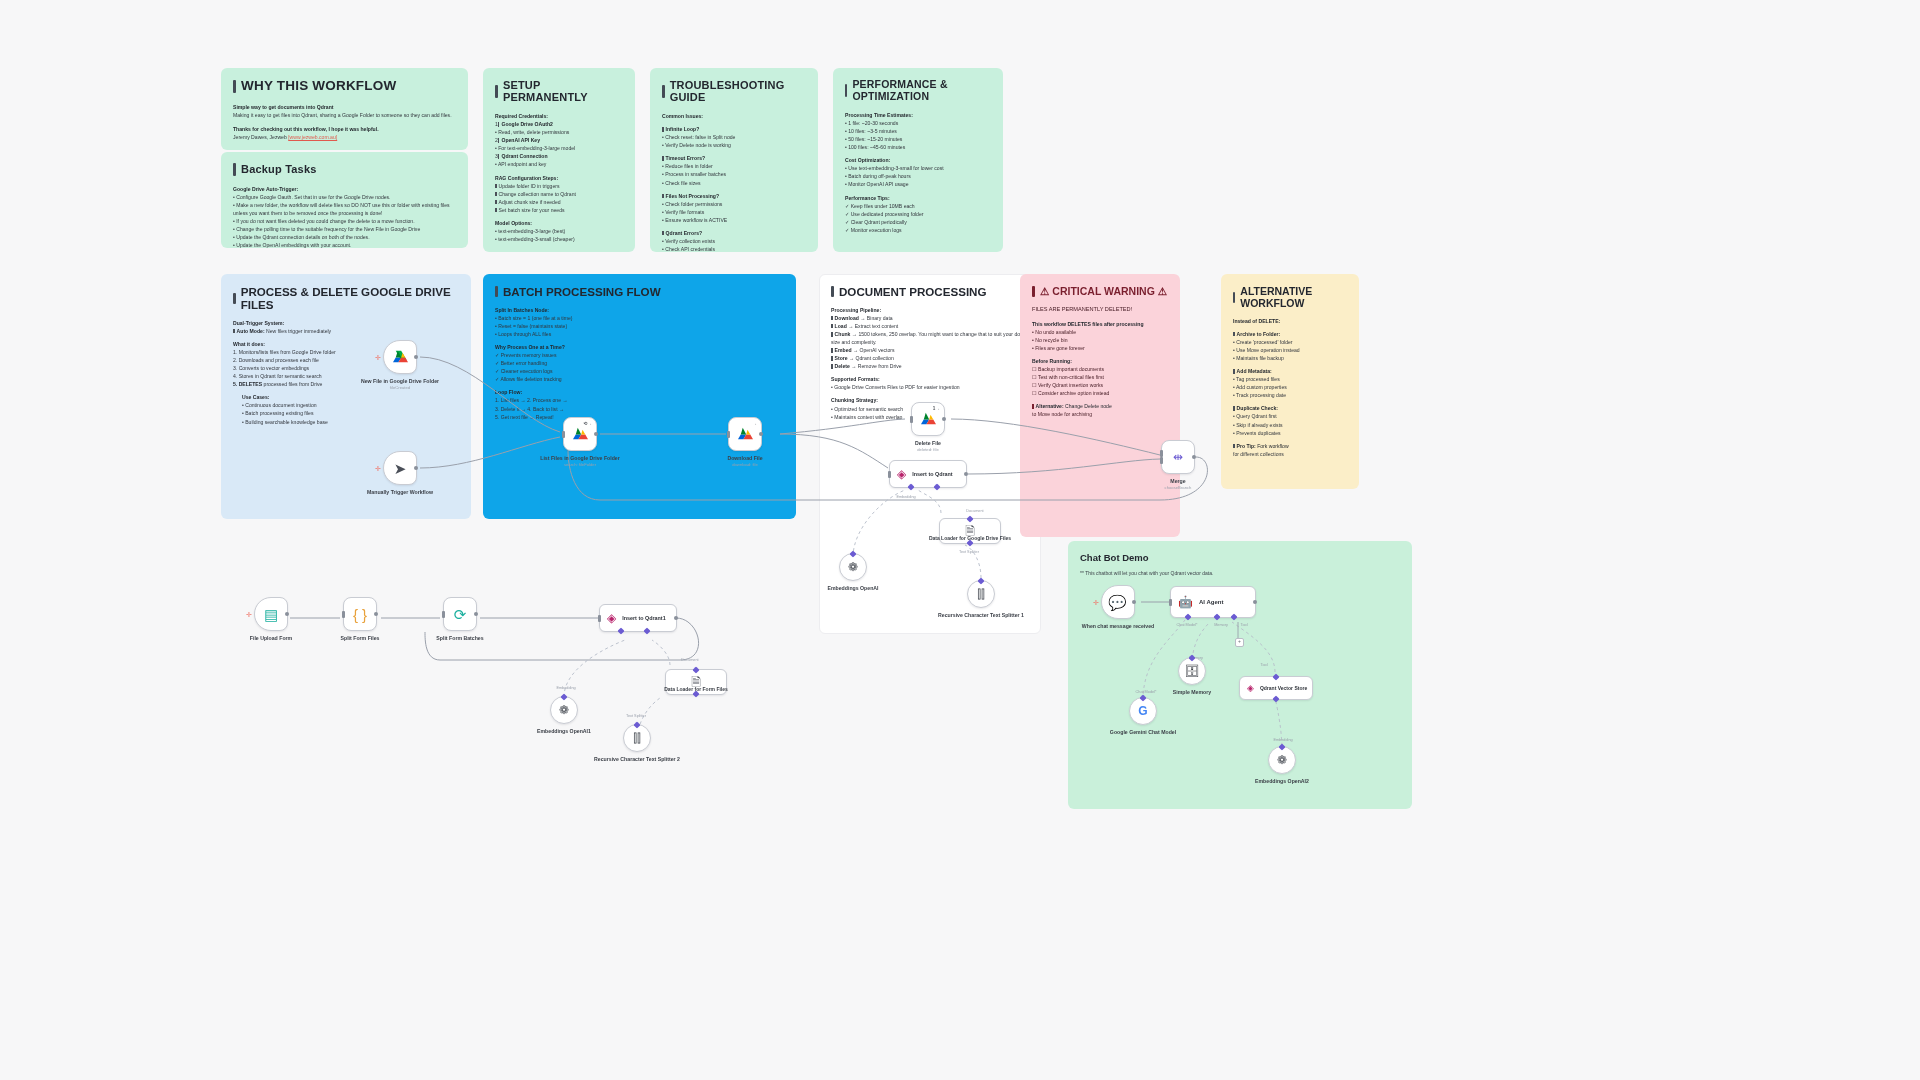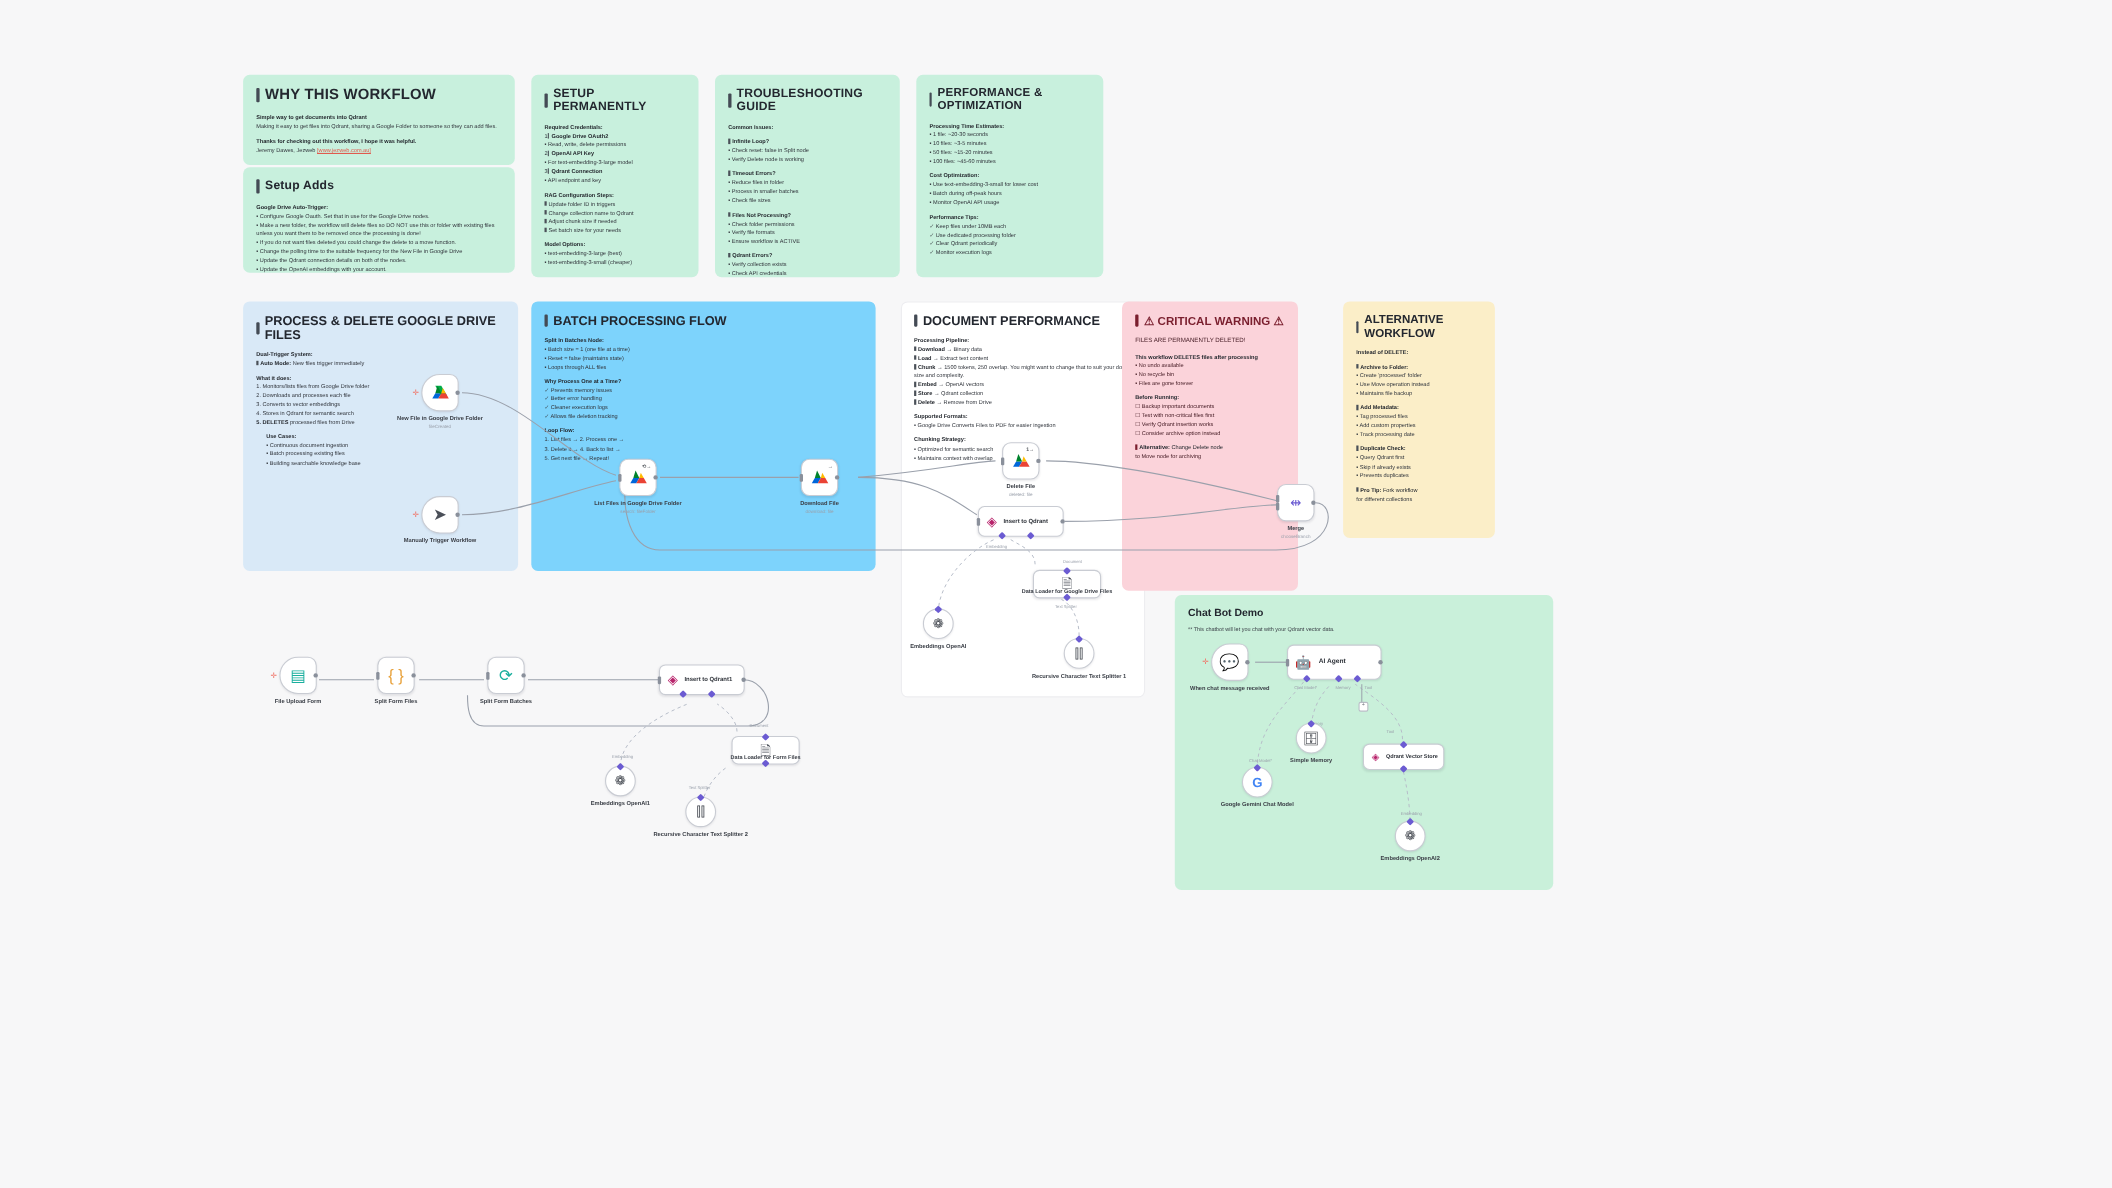--- a/index.html
+++ b/index.html
@@ -7,21 +7,21 @@
     width:1920px;height:1080px;
     background:#f7f7f8;
     font-family:"Liberation Sans", sans-serif;
     overflow:hidden;
     position:relative;
   }
   .canvas{position:absolute;inset:0;}
   .sticky{position:absolute;border-radius:6px;box-sizing:border-box;overflow:hidden;}
   .sticky-green{background:#c8f0dd;}
   .sticky-blue{background:#d9e9f7;}
-  .sticky-purple{background:#7dd3fc;}
+  .sticky-purple{background:#0ea5e9;}
   .sticky-pink{background:#fbd3da;}
   .sticky-cream{background:#fbeec8;}
   .sticky-mint{background:#c9f0da;}
   .s-title{
     font-size:13.5px;font-weight:700;color:#23272f;letter-spacing:.2px;
     display:flex;align-items:center;gap:5px;margin:0 0 9px 0;line-height:1.1;
   }
   .s-title .bar{display:inline-block;width:3px;height:13px;background:#444b55;border-radius:1px;}
   .s-body{font-size:5.1px;line-height:1.58;color:#32363d;}
   .s-body .b{font-weight:700;color:#24282e;}
@@ -83,21 +83,21 @@
       <span class="row">Making it easy to get files into Qdrant, sharing a Google Folder to someone so they can add files.</span>
       <span class="row" style="height:6px">&nbsp;</span>
       <span class="row b">Thanks for checking out this workflow, I hope it was helpful.</span>
       <span class="row"><span>Jeremy Dawes, Jezweb </span><span class="lnk">[www.jezweb.com.au]</span></span>
     </div>
   </div>
 
   <div class="sticky sticky-green pad" style="left:221px;top:152px;width:247px;height:96px;">
     <div class="s-title" style="font-size:11px">
       <span class="bar"></span>
-      <span>Setup Adds</span>
+      <span>Backup Tasks</span>
     </div>
     <div class="s-body">
       <span class="row b">Google Drive Auto-Trigger:</span>
       <span class="row">• Configure Google Oauth. Set that in use for the Google Drive nodes.</span>
       <span class="row">• Make a new folder, the workflow will delete files so DO NOT use this or folder with existing files</span>
       <span class="row">unless you want them to be removed once the processing is done!</span>
       <span class="row">• If you do not want files deleted you could change the delete to a move function.</span>
       <span class="row">• Change the polling time to the suitable frequency for the New File in Google Drive</span>
       <span class="row">• Update the Qdrant connection details on both of the nodes.</span>
       <span class="row">• Update the OpenAI embeddings with your account.</span>
@@ -217,21 +217,21 @@
       <span class="row">3. Delete it → 4. Back to list →</span>
       <span class="row">5. Get next file → Repeat!</span>
     </div>
   </div>
 
   <div class="sticky" style="left:819px;top:274px;width:222px;height:360px;background:#ffffff;border:1px solid #ededf0;"></div>
 
   <div class="sticky pad" style="left:819px;top:274px;width:222px;height:230px;background:transparent;">
     <div class="sec-title">
       <span class="bar"></span>
-      <span>DOCUMENT PERFORMANCE</span>
+      <span>DOCUMENT PROCESSING</span>
     </div>
     <div class="s-body" style="width:215px">
       <span class="row b">Processing Pipeline:</span>
       <span class="row"><span class="pipe"></span><span class="b">Download</span><span> → Binary data</span></span>
       <span class="row"><span class="pipe"></span><span class="b">Load</span><span> → Extract text content</span></span>
       <span class="row"><span class="pipe"></span><span class="b">Chunk</span><span> → 1500 tokens, 250 overlap. You might want to change that to suit your document</span></span>
       <span class="row">size and complexity.</span>
       <span class="row"><span class="pipe"></span><span class="b">Embed</span><span> → OpenAI vectors</span></span>
       <span class="row"><span class="pipe"></span><span class="b">Store</span><span> → Qdrant collection</span></span>
       <span class="row"><span class="pipe"></span><span class="b">Delete</span><span> → Remove from Drive</span></span>

